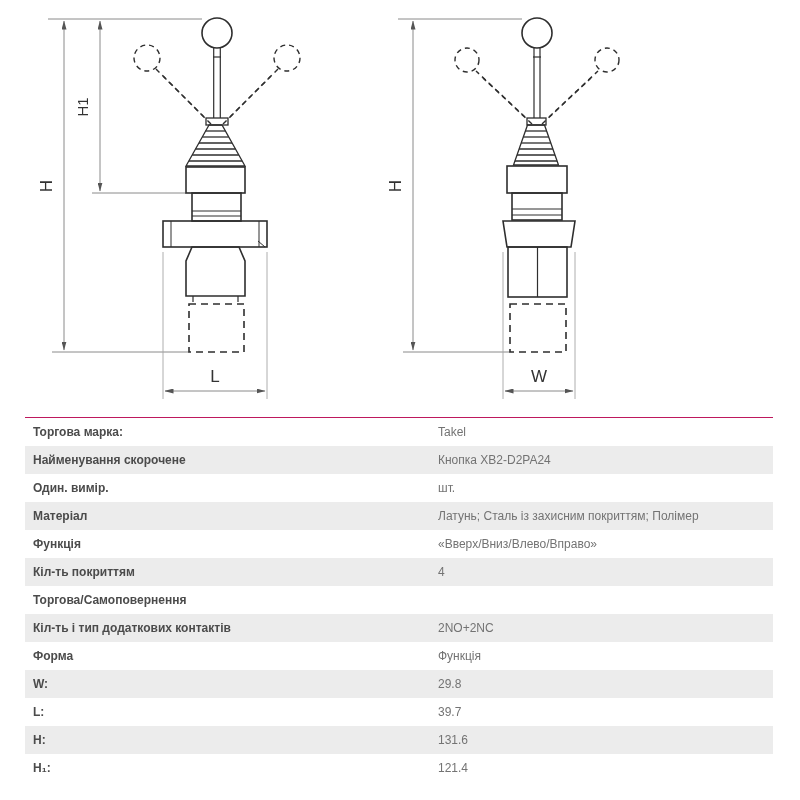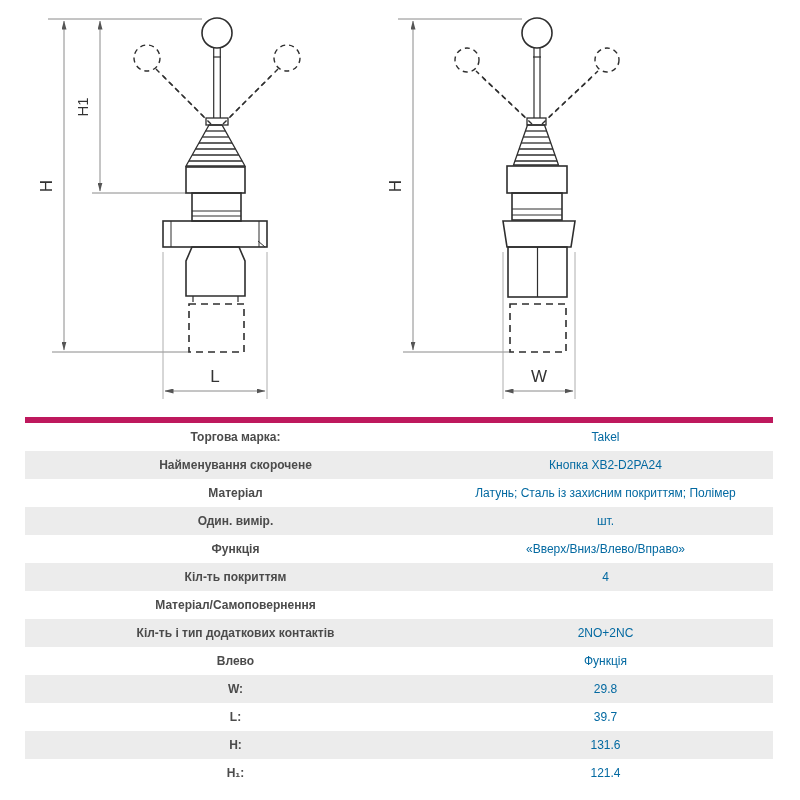--- a/index.html
+++ b/index.html
@@ -17,40 +17,39 @@
   }
   .diagram-area svg { display: block; }
   svg text {
     fill: #333333;
     font-family: "Liberation Sans", sans-serif;
   }
   .dim-label { font-size: 17px; }
   .dim-label-small { font-size: 15px; }
   .spec-table {
     margin: 11px 27px 0 25px;
-    border-top: 6px solid #be185d;
-    text-align: center;
+    border-top: 1px solid #be185d;
   }
   .spec-row {
     display: grid;
     grid-template-columns: 413px 1fr;
     height: 28px;
     align-items: center;
     font-size: 12px;
   }
   .spec-row:nth-child(even) { background: #ececec; }
   .spec-label {
     font-weight: bold;
     color: #4b4b4b;
     padding-left: 8px;
     white-space: nowrap;
     overflow: hidden;
   }
   .spec-value {
-    color: #0369a1;
+    color: #737373;
     white-space: nowrap;
     overflow: hidden;
   }
 </style>
 </head>
 <body>
 
 <div class="diagram-area">
   <svg width="800" height="406" viewBox="0 0 800 406">
     <defs>
@@ -173,44 +172,44 @@
 <div class="spec-table">
   <div class="spec-row">
     <div class="spec-label">Торгова марка:</div>
     <div class="spec-value">Takel</div>
   </div>
   <div class="spec-row">
     <div class="spec-label">Найменування скорочене</div>
     <div class="spec-value">Кнопка XB2-D2PA24</div>
   </div>
   <div class="spec-row">
+    <div class="spec-label">Один. вимір.</div>
+    <div class="spec-value">шт.</div>
+  </div>
+  <div class="spec-row">
     <div class="spec-label">Матеріал</div>
     <div class="spec-value">Латунь; Сталь із захисним покриттям; Полімер</div>
   </div>
   <div class="spec-row">
-    <div class="spec-label">Один. вимір.</div>
-    <div class="spec-value">шт.</div>
-  </div>
-  <div class="spec-row">
     <div class="spec-label">Функція</div>
     <div class="spec-value">«Вверх/Вниз/Влево/Вправо»</div>
   </div>
   <div class="spec-row">
     <div class="spec-label">Кіл-ть покриттям</div>
     <div class="spec-value">4</div>
   </div>
   <div class="spec-row">
-    <div class="spec-label">Матеріал/Самоповернення</div>
+    <div class="spec-label">Торгова/Самоповернення</div>
   </div>
   <div class="spec-row">
     <div class="spec-label">Кіл-ть і тип додаткових контактів</div>
     <div class="spec-value">2NO+2NC</div>
   </div>
   <div class="spec-row">
-    <div class="spec-label">Влево</div>
+    <div class="spec-label">Форма</div>
     <div class="spec-value">Функція</div>
   </div>
   <div class="spec-row">
     <div class="spec-label">W:</div>
     <div class="spec-value">29.8</div>
   </div>
   <div class="spec-row">
     <div class="spec-label">L:</div>
     <div class="spec-value">39.7</div>
   </div>

